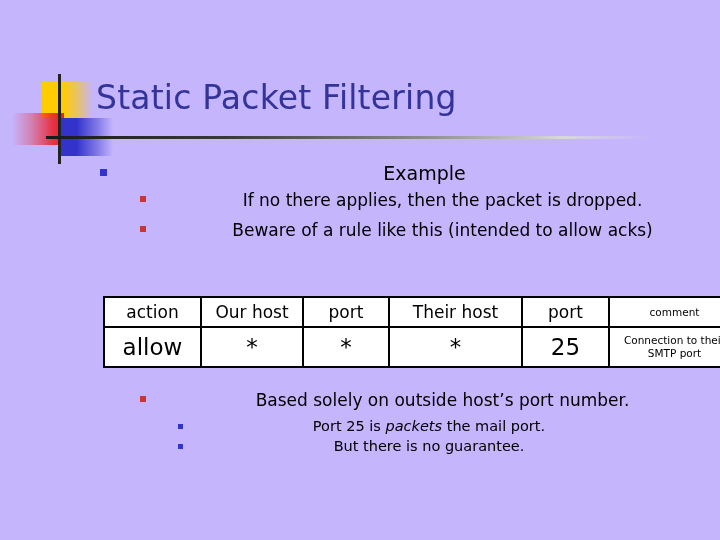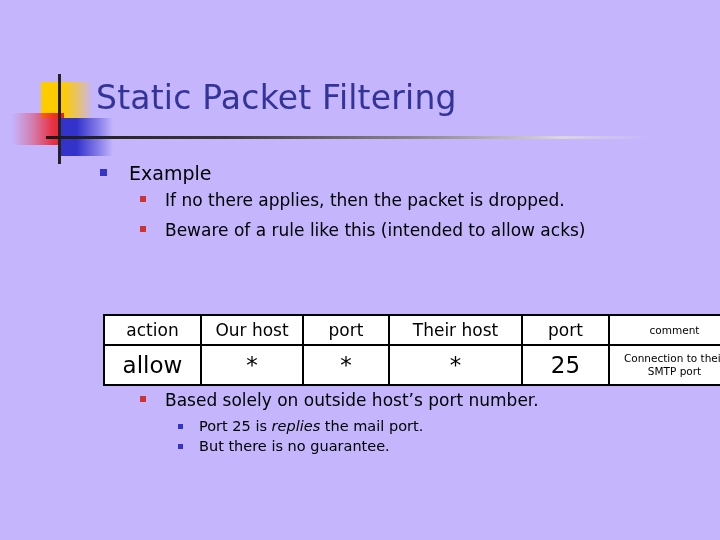--- a/index.html
+++ b/index.html
@@ -93,20 +93,21 @@
     position: absolute;
     left: 0;
     top: 160px;
     width: 720px;
   }
 
   .bullet-row {
     position: relative;
     display: flex;
     align-items: flex-start;
+    text-align: center;
   }
   .bullet-mark {
     flex: 0 0 auto;
     display: inline-block;
   }
   .bullet-text {
     flex: 1 1 auto;
   }
 
   
@@ -160,21 +161,21 @@
     color: #000000;
     max-width: 460px;
   }
 
   .ital { font-style: italic; }
 
   
   .rules-table-wrap {
     position: absolute;
     left: 103px;
-    top: 314px;
+    top: 296px;
     width: 600px;
   }
   table.rules {
     border-collapse: collapse;
     width: 600px;
     table-layout: fixed;
     background: #ffffff;
   }
   table.rules td {
     border: 2px solid #000000;
@@ -273,21 +274,21 @@
 
   <div class="bottom-group">
 
     <div class="bullet-row lvl2">
       <span class="bullet-mark"></span>
       <span class="bullet-text">Based solely on outside host’s port number.</span>
     </div>
 
     <div class="bullet-row lvl3" style="margin-top:5px;">
       <span class="bullet-mark"></span>
-      <span class="bullet-text"><span>Port 25 is </span><span class="ital">replies</span><span> the mail port.</span></span>
+      <span class="bullet-text"><span>Port 25 is </span><span class="ital">packets</span><span> the mail port.</span></span>
     </div>
 
     <div class="bullet-row lvl3">
       <span class="bullet-mark"></span>
       <span class="bullet-text">But there is no guarantee.</span>
     </div>
 
   </div>
 
 </div>

